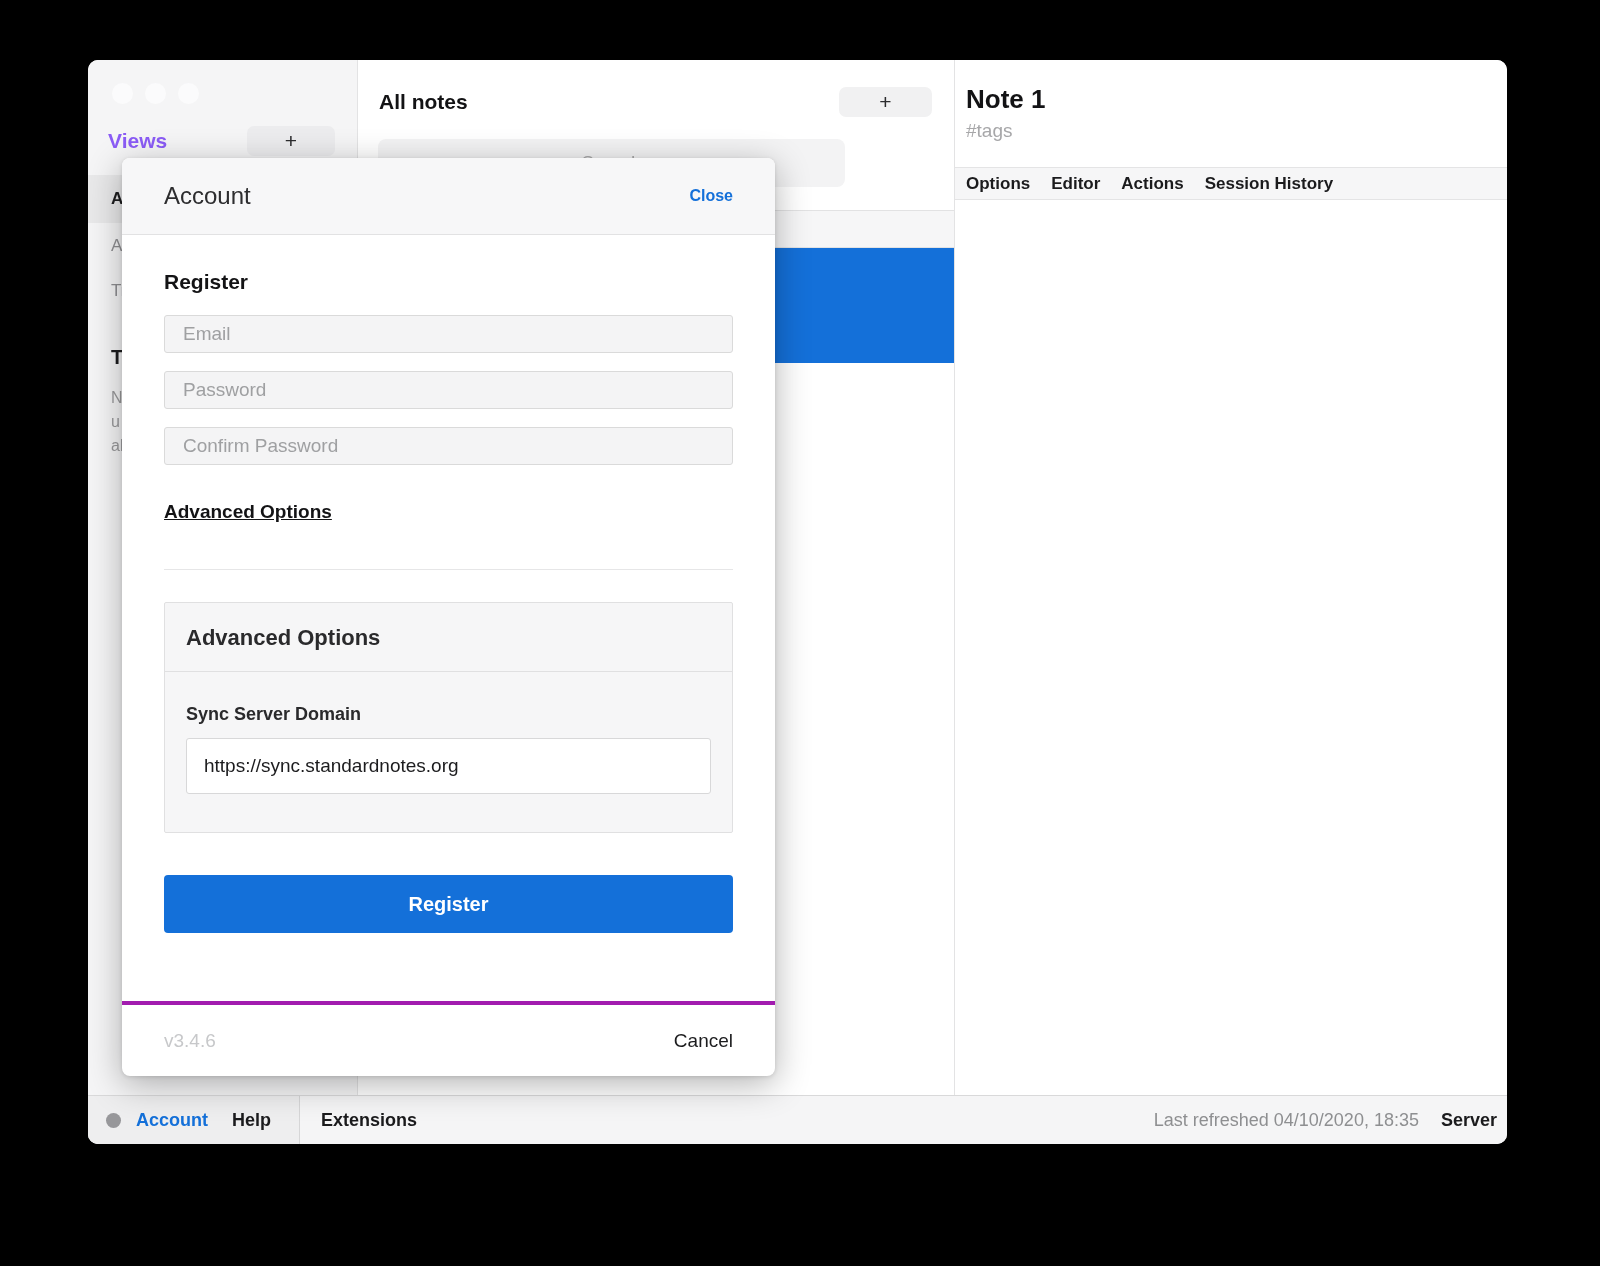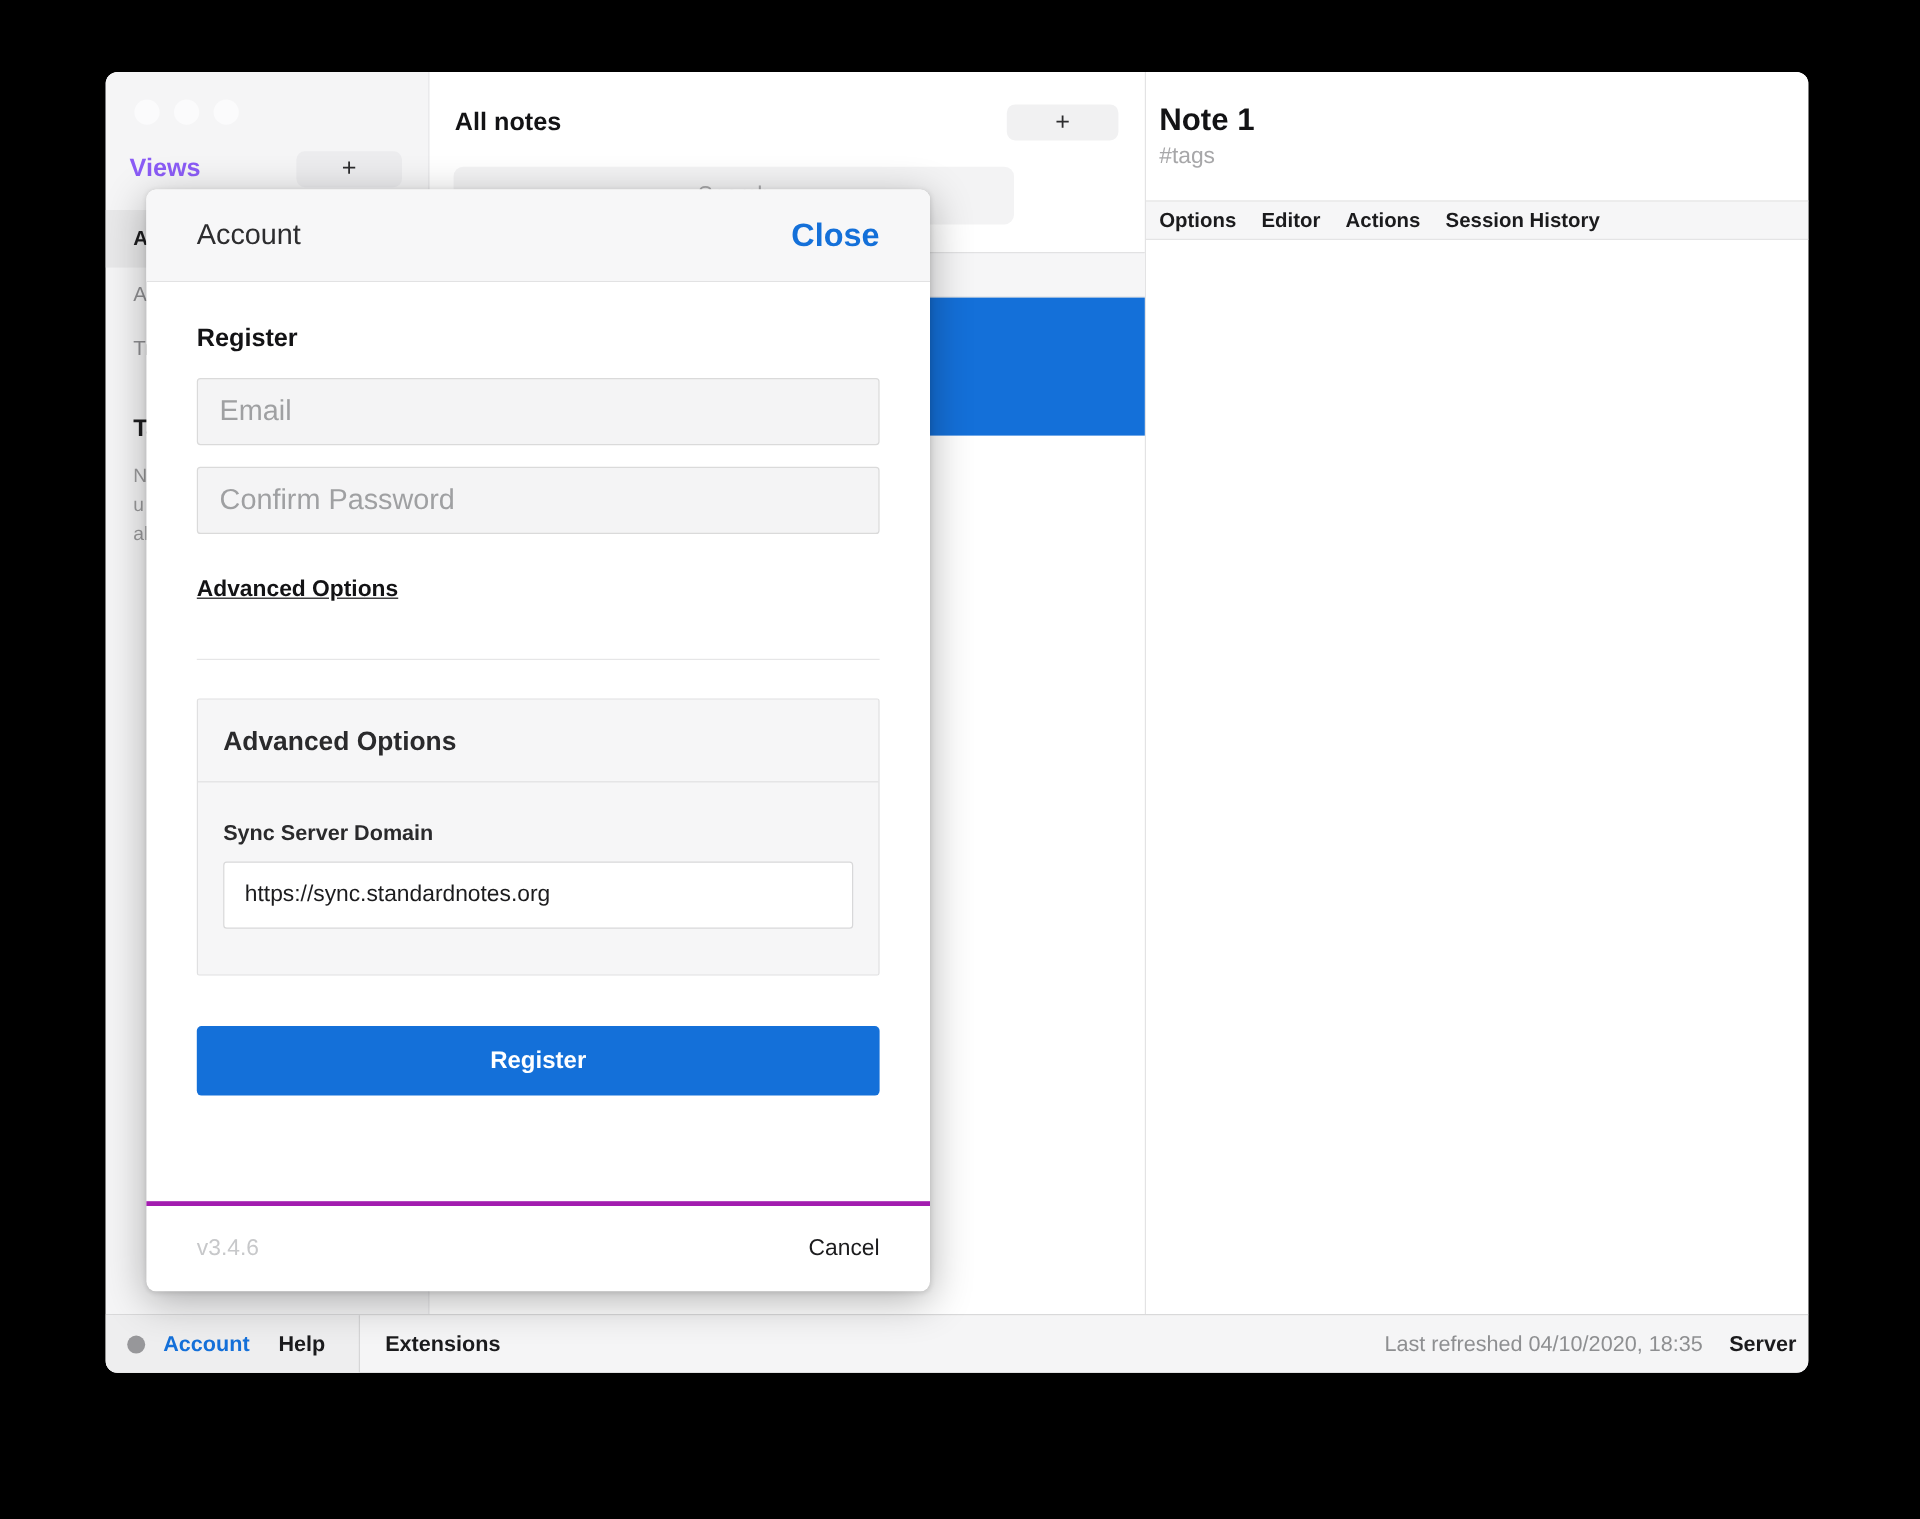--- a/index.html
+++ b/index.html
@@ -68,25 +68,25 @@
   .sb-offline { font-size:18px; font-weight:bold; color:#1b1b1d; }
 
   
   .modal { position:absolute; left:34px; top:98px; width:653px; height:918px; background:#fff;
            border-radius:8px; box-shadow:0 8px 35px rgba(0,0,0,.30), 0 1px 4px rgba(0,0,0,.12);
            display:flex; flex-direction:column; z-index:20; }
   .modal-head { height:77px; background:#f7f7f8; border-bottom:1px solid #e2e2e3;
                 border-radius:8px 8px 0 0; display:flex; align-items:center;
                 justify-content:space-between; padding:0 42px; flex:0 0 auto; }
   .modal-title { font-size:24px; color:#2d2d2f; }
-  .modal-close { font-size:27px; font-weight:bold; color:#1470d9; cursor:pointer;text-align:right; }
+  .modal-close { font-size:16px; font-weight:bold; color:#1470d9; cursor:pointer;text-align:right; }
   .modal-body { flex:1 1 auto; padding:0 42px; }
   .reg-head { margin-top:35px; font-size:21px; font-weight:bold; color:#131315; }
-  .field { display:block; width:100%; height:56px; background:#f4f4f5; border:1px solid #dadada;
-           border-radius:3px; padding:0 18px; font-size:24px; color:#1d1d1f;
+  .field { display:block; width:100%; height:38px; background:#f4f4f5; border:1px solid #dadada;
+           border-radius:3px; padding:0 18px; font-size:19px; color:#1d1d1f;
            font-family:inherit; }
   .field::placeholder { color:#9fa0a2; }
   .f1 { margin-top:21px; } .f2,.f3 { margin-top:18px; }
   .adv-link { display:inline-block; margin-top:36px; font-size:19px; font-weight:bold;
               color:#131315; text-decoration:underline; cursor:pointer; }
   .rule { border:none; border-top:1px solid #e6e6e7; margin-top:46px; }
   .adv-box { margin-top:32px; border:1px solid #e0e0e1; border-radius:2px; background:#f6f6f7; }
   .adv-box-head { padding:22px 21px 20px; border-bottom:1px solid #e0e0e1;
                   font-size:22px; font-weight:bold; color:#2a2a2c; }
   .adv-box-body { padding:32px 21px 38px; }
@@ -164,20 +164,21 @@
   </div>
 
   <div class="modal">
     <div class="modal-head">
       <span class="modal-title">Account</span>
       <span class="modal-close">Close</span>
     </div>
     <div class="modal-body">
       <div class="reg-head">Register</div>
       <input class="field f1" type="text" placeholder="Email" style="">
+      <input class="field f2" type="text" placeholder="Password" style="">
       <input class="field f3" type="text" placeholder="Confirm Password" style="">
       <span class="adv-link">Advanced Options</span>
       <hr class="rule">
       <div class="adv-box">
         <div class="adv-box-head">Advanced Options</div>
         <div class="adv-box-body">
           <div class="sync-label">Sync Server Domain</div>
           <input class="sync-input" type="text" value="https://sync.standardnotes.org" style="">
         </div>
       </div>

